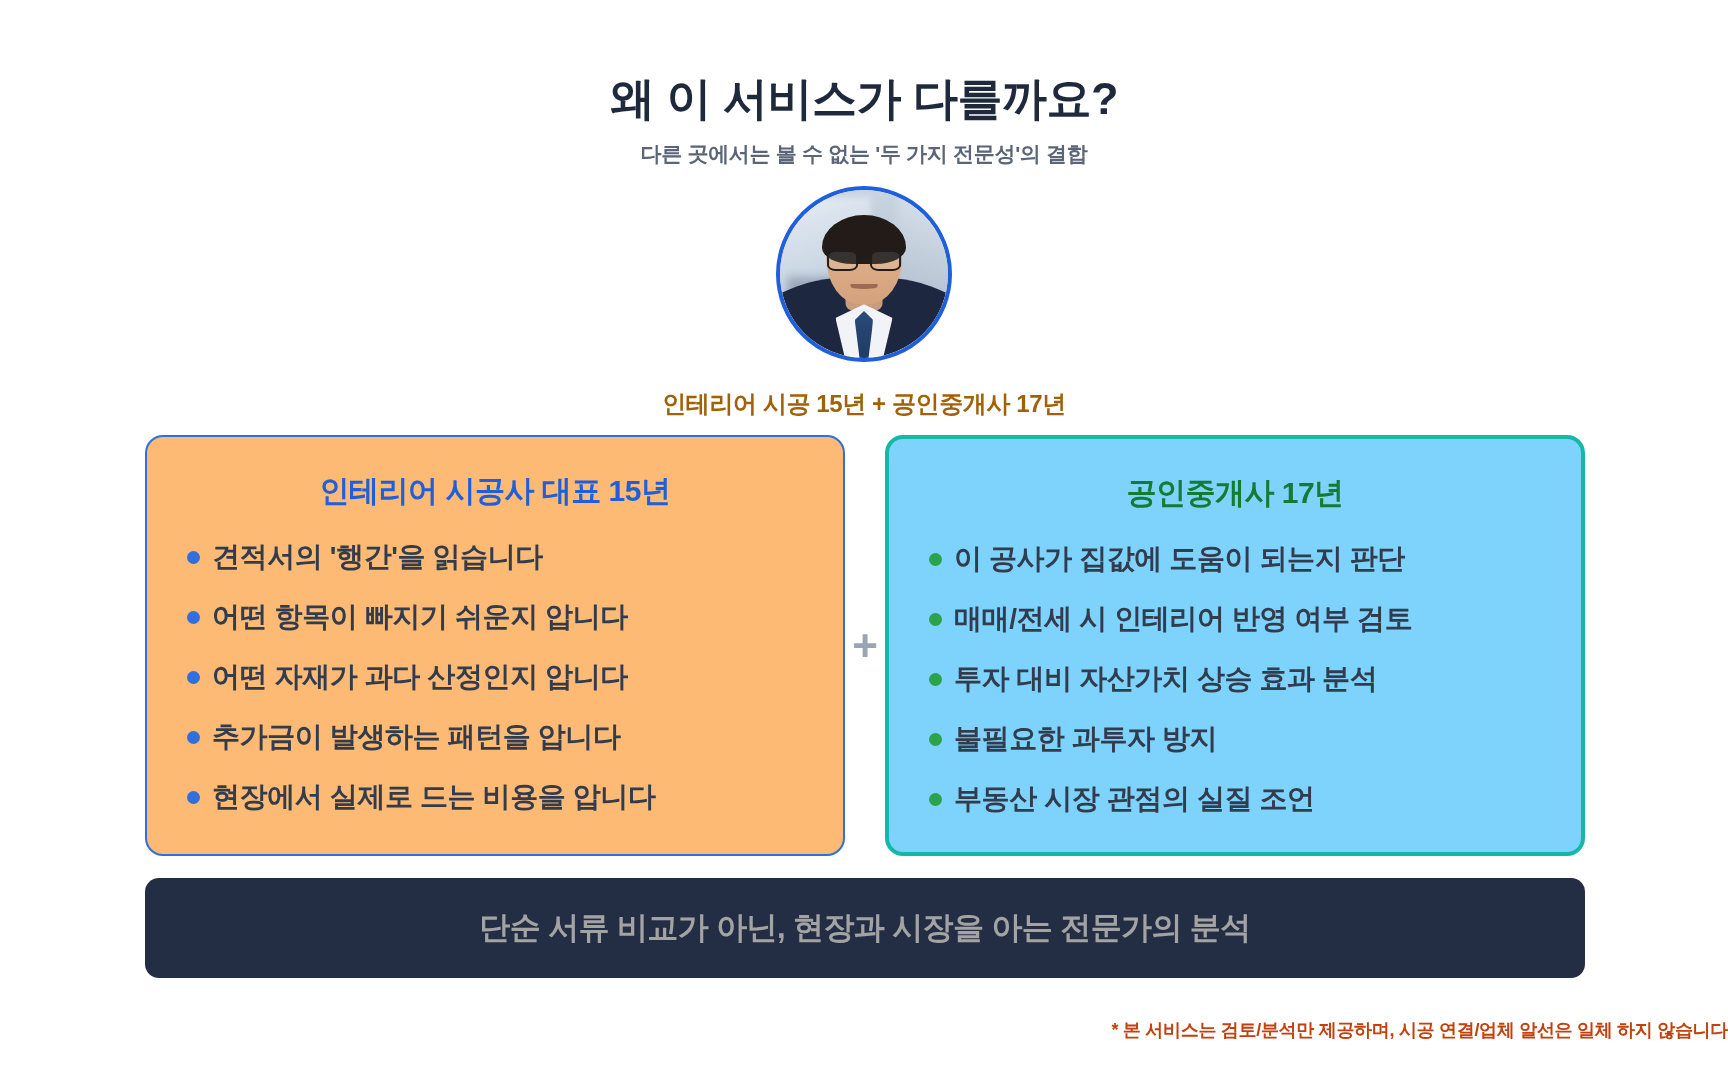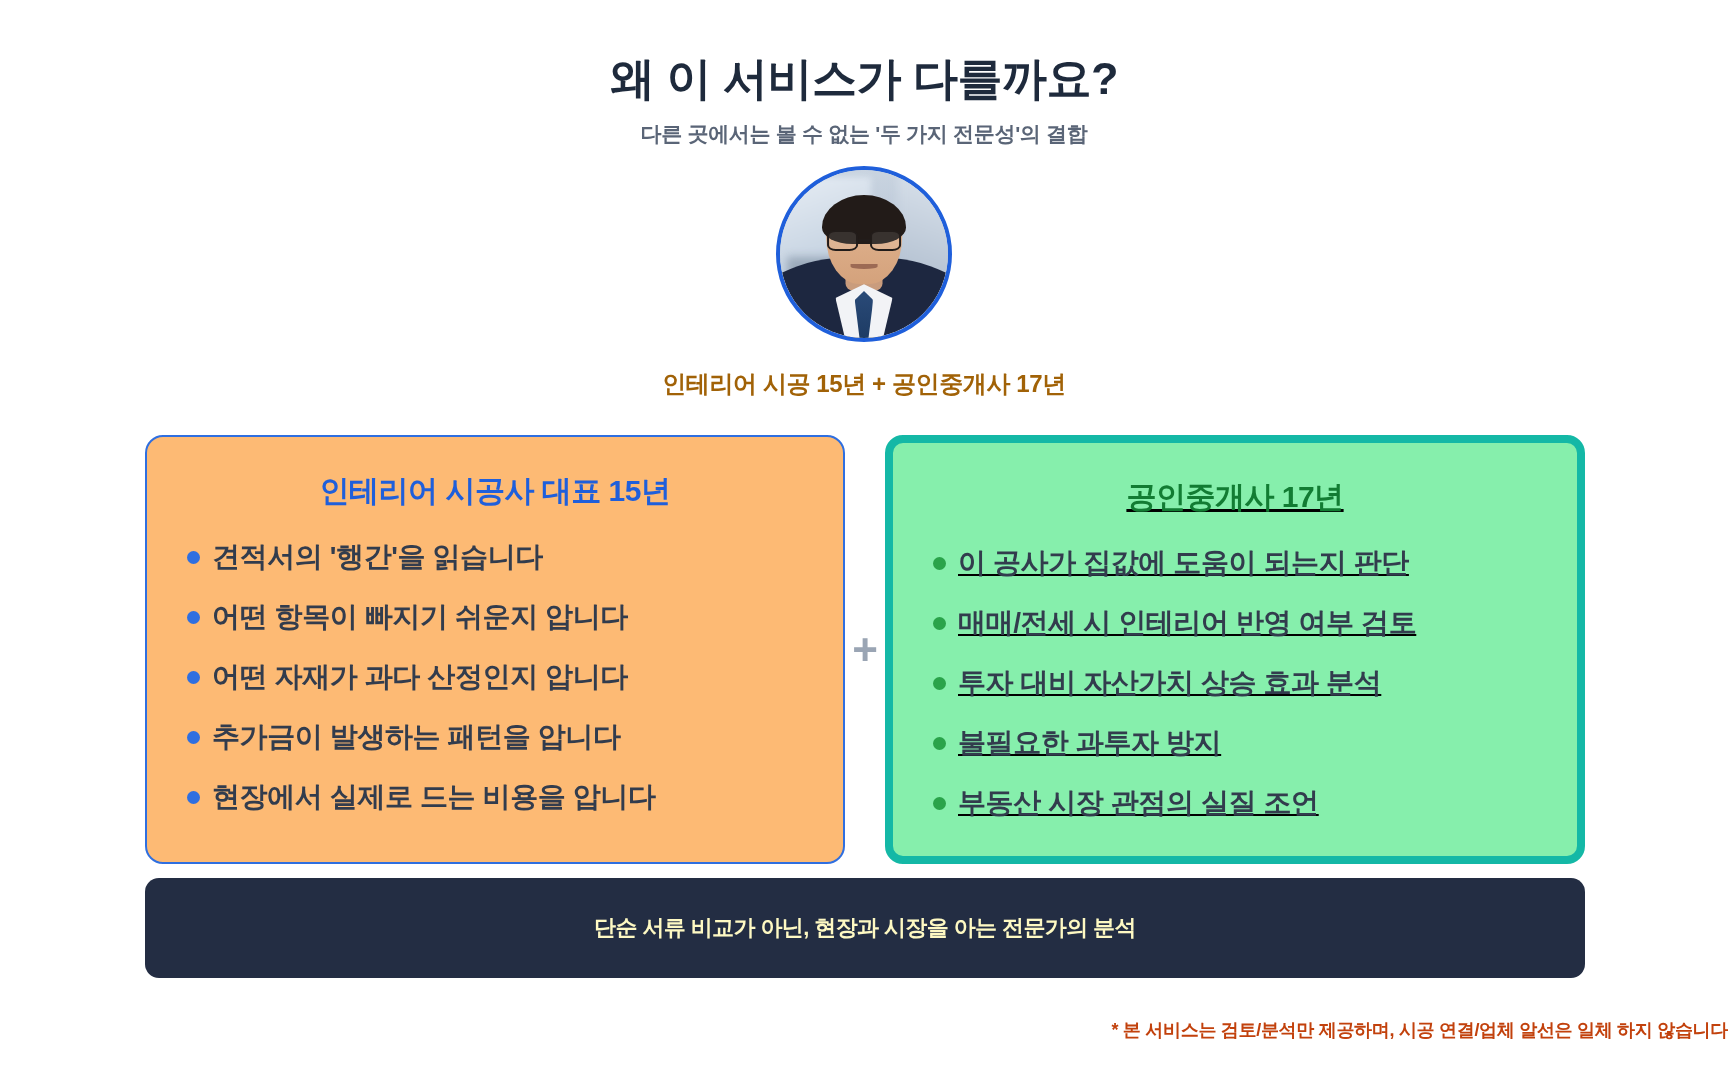--- a/index.html
+++ b/index.html
@@ -17,21 +17,21 @@
     position: relative;
     width: 1728px;
     height: 1080px;
     background: #ffffff;
   }
 
   
   .header {
     width: 100%;
     text-align: center;
-    padding-top: 52px;
+    padding-top: 72px;
   }
 
   .headline {
     font-size: 45px;
     font-weight: 800;
     color: #1e2a3c;
     letter-spacing: -0.5px;
     line-height: 1.2;
   }
 
@@ -221,23 +221,22 @@
     border-radius: 18px;
     padding: 34px 0 34px 0;
   }
 
   .card.blue {
     background: #fdba74;
     border: 2px solid #2f6fe0;
   }
 
   .card.green {
-    background: #86efac;
-    border: 8px solid #14b8a6;
-    text-decoration: underline;
+    background: #7dd3fc;
+    border: 4px solid #14b8a6;
   }
 
   .card-title {
     text-align: center;
     font-size: 30px;
     font-weight: 800;
     letter-spacing: -0.5px;
     margin-bottom: 26px;
   }
   .card.blue .card-title { color: #1f5fdb; }
@@ -290,22 +289,22 @@
     width: 1440px;
     height: 100px;
     background: #232d43;
     border-radius: 14px;
     display: flex;
     align-items: center;
     justify-content: center;
   }
 
   .banner-text {
-    color: #fef9c3;
-    font-size: 22px;
+    color: #a3a3a3;
+    font-size: 31px;
     font-weight: 800;
     letter-spacing: -0.6px;
   }
 
   
   .footnote {
     position: absolute;
     left: 0;
     top: 1018px;
     width: 100%;

